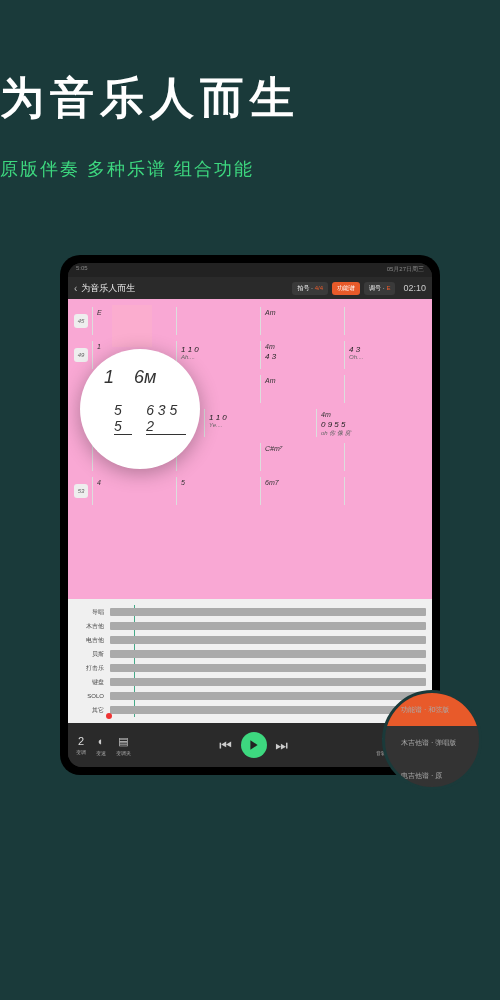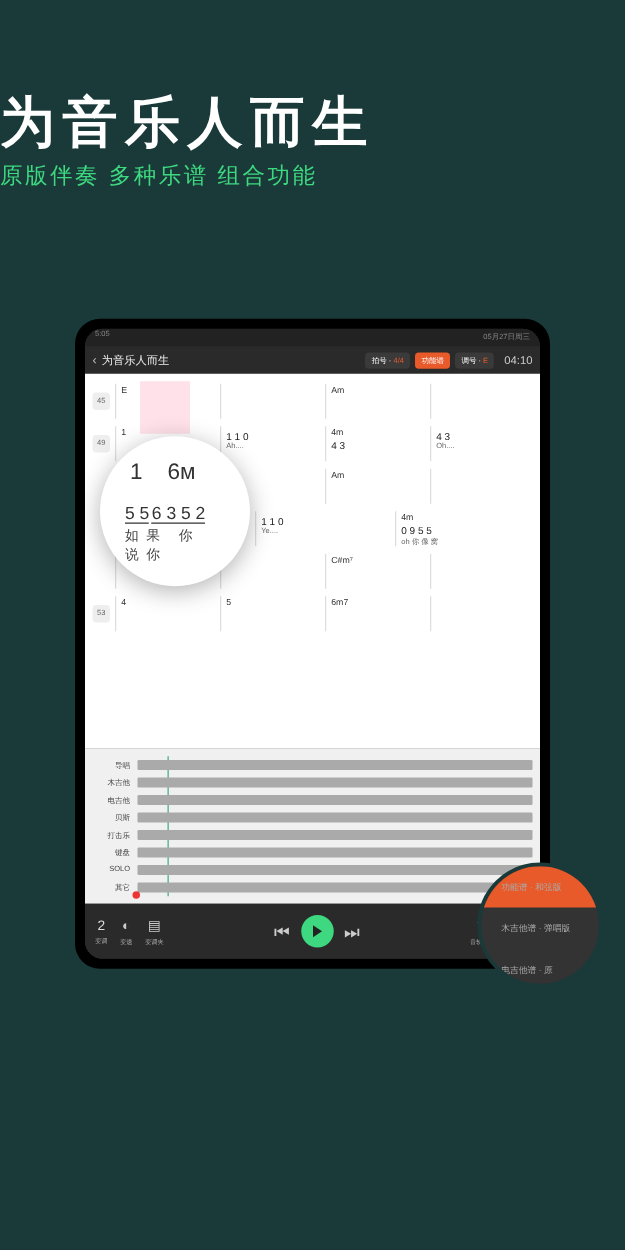--- a/index.html
+++ b/index.html
@@ -16,21 +16,21 @@
 }
 .hero-title {
   color: #fff;
   font-size: 44px;
   font-weight: 600;
   letter-spacing: 6px;
 }
 .hero-sub {
   color: #3dd87f;
   font-size: 18px;
-  margin-top: 0;
+  margin-top: 29px;
   letter-spacing: 2px;
 }
 .device {
   position: absolute;
   left: 50%;
   transform: translateX(-50%);
   top: 255px;
   width: 380px;
   height: 520px;
   background: #000;
@@ -70,26 +70,27 @@
   background: #3a3a3a;
   color: #fff;
   font-size: 6px;
   padding: 2px 5px;
   border-radius: 3px;
 }
 .chip.hl { background: #e85a2a; }
 .timecode { color: #ccc; font-size: 9px; margin-left: 4px; }
 .sheet {
   flex: 1;
-  background: #ffffff;
+  background: #f9a8d4;
   position: relative;
   padding: 8px 6px;
   font-size: 7px;
   color: #333;
   overflow: hidden;
+  font-style: italic;
 }
 .row { display: flex; margin-bottom: 6px; height: 28px; }
 .bar-num {
   width: 14px; height: 14px;
   background: #eee; border-radius: 3px;
   font-size: 6px; display: flex;
   align-items: center; justify-content: center;
   color: #666; margin-right: 4px;
   align-self: center;
 }
@@ -102,21 +103,21 @@
   position: absolute;
   left: 12px; top: 50px;
   width: 120px; height: 120px;
   background: #fff;
   border-radius: 50%;
   box-shadow: 0 4px 20px rgba(0,0,0,0.3);
   padding: 18px 14px;
   z-index: 10;
 }
 .mag-top { font-size: 18px; display: flex; gap: 20px; margin-left: 10px; }
-.mag-mid { display: flex; gap: 2px; font-size: 14px; margin-top: 14px; margin-left: 6px; }
+.mag-mid { display: flex; gap: 14px; font-size: 14px; margin-top: 14px; margin-left: 20px; }
 .mag-mid span { border-bottom: 1px solid #333; }
 .mag-lyric { font-size: 11px; color: #444; margin-top: 2px; letter-spacing: 6px; margin-left: 6px; }
 .pink-col {
   position: absolute;
   left: 44px; top: 6px;
   width: 40px; height: 42px;
   background: rgba(255,180,200,0.4);
 }
 .tracks {
   background: #f0f0f0;
@@ -197,21 +198,21 @@
     <div class="topbar">
       <span class="back">‹</span>
       <span class="song-title">为音乐人而生</span>
       <span class="chip">
         <span>拍号</span> · <span style="color:#e85a2a">4/4</span>
       </span>
       <span class="chip hl">功能谱</span>
       <span class="chip">
         <span>调号</span> · <span style="color:#e85a2a">E</span>
       </span>
-      <span class="timecode">04:10</span>
+      <span class="timecode">02:10</span>
     </div>
 
     <div class="sheet">
       <div class="pink-col"></div>
       <div id="sheet-rows">
           <div class="row">
             <div class="bar-num">45</div>
             <div class="cells">
               <div class="cell">
                 <div class="chord">E</div>
@@ -327,21 +328,20 @@
 
       <div class="magnifier">
         <div class="mag-top">
           <span>1</span>
           <span>6ᴍ</span>
         </div>
         <div class="mag-mid">
           <span>5  5</span>
           <span>6  3 5 2</span>
         </div>
-        <div class="mag-lyric">如果 你 说你</div>
       </div>
     </div>
 
     <div class="tracks">
       <div style="position:relative">
         <div class="playhead"></div>
         <div id="track-list">
             <div class="track">
               <div class="track-name">导唱</div>
               <div class="wave"></div>

